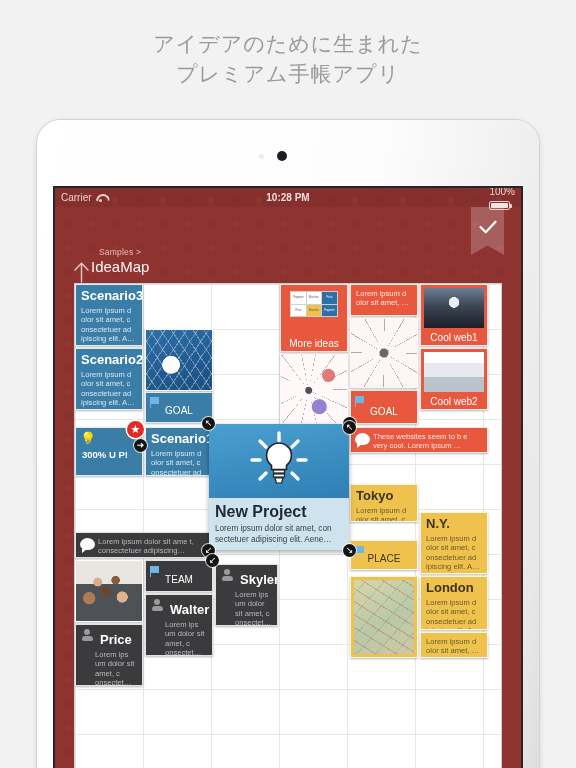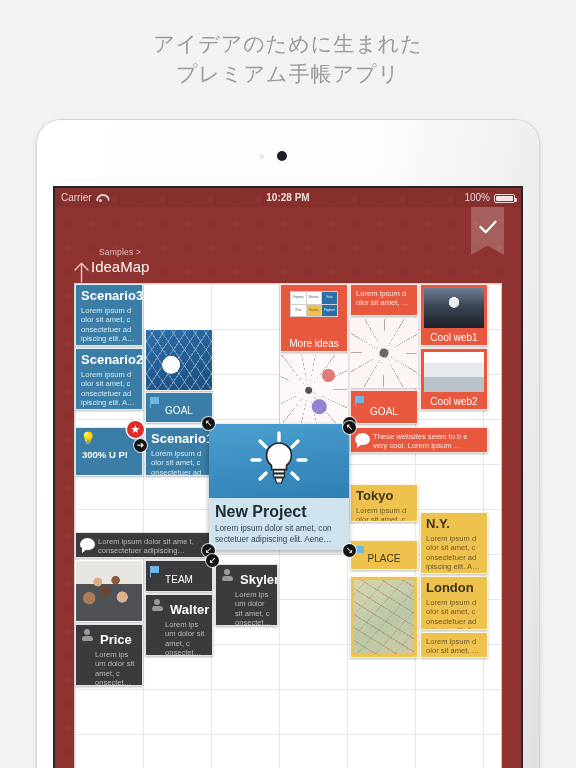--- a/index.html
+++ b/index.html
@@ -66,22 +66,22 @@
   
   .statusbar {
     position: absolute; left: 0; top: 0; width: 100%; height: 19px;
     display: flex; align-items: center;
     padding: 0 6px; color: #e9d3d2; font-size: 10px;
     background: rgba(0,0,0,0.05);
   }
   .sb-left { display: flex; align-items: center; gap: 4px; }
   .sb-center { position: absolute; left: 0; right: 0; text-align: center;
     font-size: 10px; font-weight: bold; color: #f0dcdb; }
-  .sb-right { margin-left: auto; display: flex; align-items: flex-end; gap: 4px;
-    position: relative; z-index: 2; }
+  .sb-right { margin-left: auto; display: flex; align-items: flex-start; gap: 4px;
+    position: relative; z-index: 2; flex-direction: column; }
   .wifi { width: 10px; height: 8px; position: relative; }
   .wifi::before{
     content:''; position:absolute; left:0; top:0; width:10px; height:10px;
     border: 2px solid #e9d3d2; border-radius: 50%;
     clip-path: polygon(0 0, 100% 0, 100% 48%, 50% 70%, 0 48%);
   }
   .wifi::after{
     content:''; position:absolute; left:3.5px; top:5px; width:3px; height:3px;
     background:#e9d3d2; border-radius:50%;
   }

